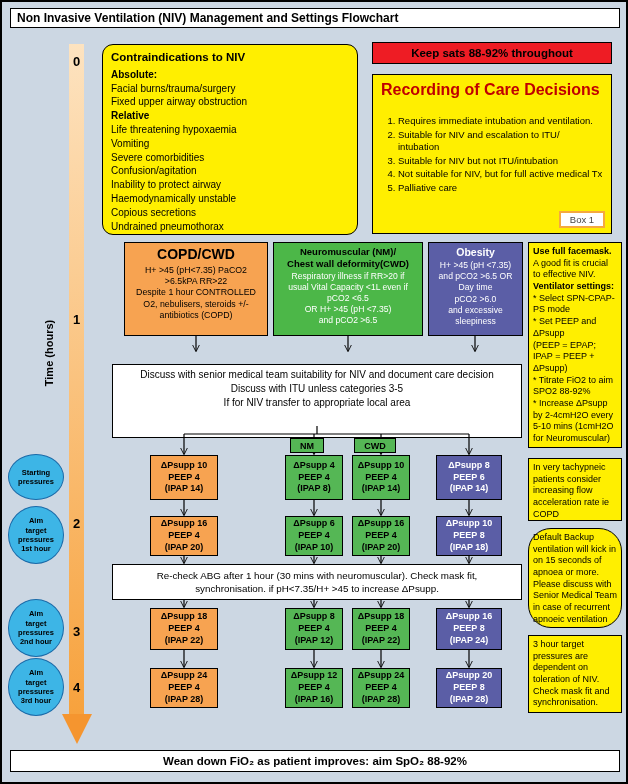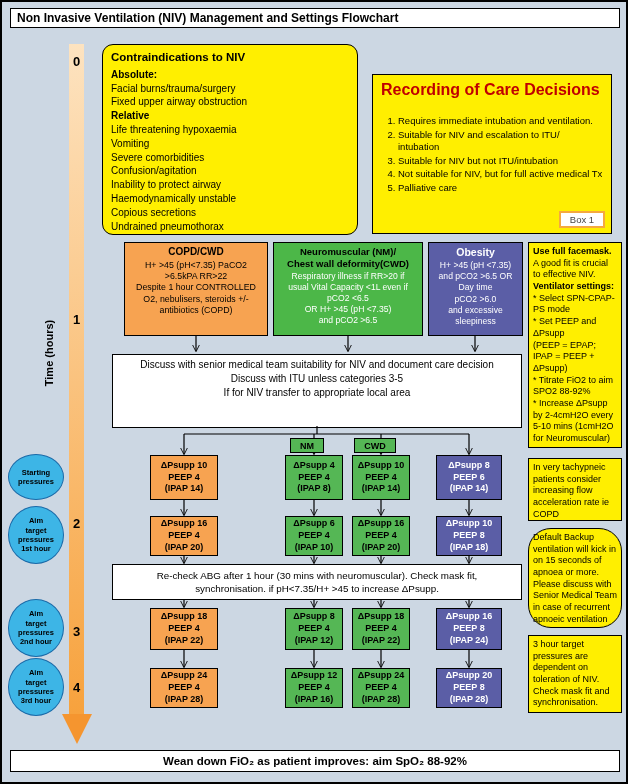--- a/index.html
+++ b/index.html
@@ -31,33 +31,33 @@
   .recording { left:370px; top:72px; width:240px; height:160px; padding:5px 8px; }
   .rec-title { font-size:16px; font-weight:bold; color:#c00000; margin:1px 0 16px 0; }
   .rec-list { margin:0; padding-left:17px; font-size:9.5px; line-height:1.32; }
   .rec-list li { margin-bottom:1px; }
   .box1-tag { position:absolute; right:6px; bottom:5px; width:46px; height:17px; background:#fff; border:2px solid #f5a93e; display:flex; align-items:center; justify-content:center; font-size:9.5px; color:#444; }
 
   .cat { top:240px; height:94px; padding:3px 2px; text-align:center; }
   .cat-copd { left:122px; width:144px; background:#f7a351; }
   .cat-nm { left:271px; width:150px; background:#4cb748; }
   .cat-ob { left:426px; width:95px; background:#5b5ea6; }
-  .cat-title { font-weight:bold; font-size:10px; line-height:1.25; }
+  .cat-title { font-weight:bold; font-size:14px; line-height:1.25; }
   .cat-nm .cat-title { font-size:9.5px; }
   .cat-ob .cat-title { color:#fff; font-size:10.5px; }
   .cat-body { font-size:8.8px; line-height:1.3; margin-top:1px; }
   .cat-nm .cat-body, .cat-ob .cat-body { color:#fff; font-size:8.6px; }
 
   .note { left:526px; width:94px; background:#ffef00; padding:3px 4px; font-size:9px; line-height:1.3; }
   .note-facemask { top:240px; height:206px; }
   .note-tachy { top:456px; height:63px; }
   .note-backup { top:526px; height:100px;border-radius:23px; }
   .note-target { top:633px; height:78px; }
 
-  .discuss { left:110px; top:352px; width:410px; height:74px; background:#fff; text-align:center; font-size:10px; line-height:1.4; padding-top:3px; }
+  .discuss { left:110px; top:362px; width:410px; height:74px; background:#fff; text-align:center; font-size:10px; line-height:1.4; padding-top:3px; }
   .abg { left:110px; top:562px; width:410px; height:36px; background:#fff; display:flex; align-items:center; justify-content:center; text-align:center; font-size:9.8px; line-height:1.35; padding:0 14px; }
 
   .colhead { position:absolute; top:436px; height:15px; border:1px solid #000; background:#55b755; display:flex; align-items:center; justify-content:center; font-size:9px; font-weight:bold; }
   .nm-head { left:288px; width:34px; }
   .cwd-head { left:352px; width:42px; }
 
   .pcell { position:absolute; display:flex; align-items:center; justify-content:center; text-align:center; border:1px solid #000; font-size:9px; font-weight:bold; line-height:1.3; white-space:pre-line; }
   .col1 { left:148px; width:68px; }
   .col2 { left:283px; width:58px; }
   .col3 { left:350px; width:58px; }
@@ -115,20 +115,21 @@
     <div class="ml">Life threatening hypoxaemia
 Vomiting
 Severe comorbidities
 Confusion/agitation
 Inability to protect airway
 Haemodynamically unstable
 Copious secretions
 Undrained pneumothorax</div>
   </div>
 
+  <div class="keep-sats">Keep sats 88-92% throughout</div>
 
   <div class="box yellow recording">
     <div class="rec-title">Recording of Care Decisions</div>
     <ol class="rec-list">
       <li>Requires immediate intubation and ventilation.</li>
       <li>Suitable for NIV and escalation to ITU/ intubation</li>
       <li>Suitable for NIV but not ITU/intubation</li>
       <li>Not suitable for NIV, but for full active medical Tx</li>
       <li>Palliative care</li>
     </ol>

